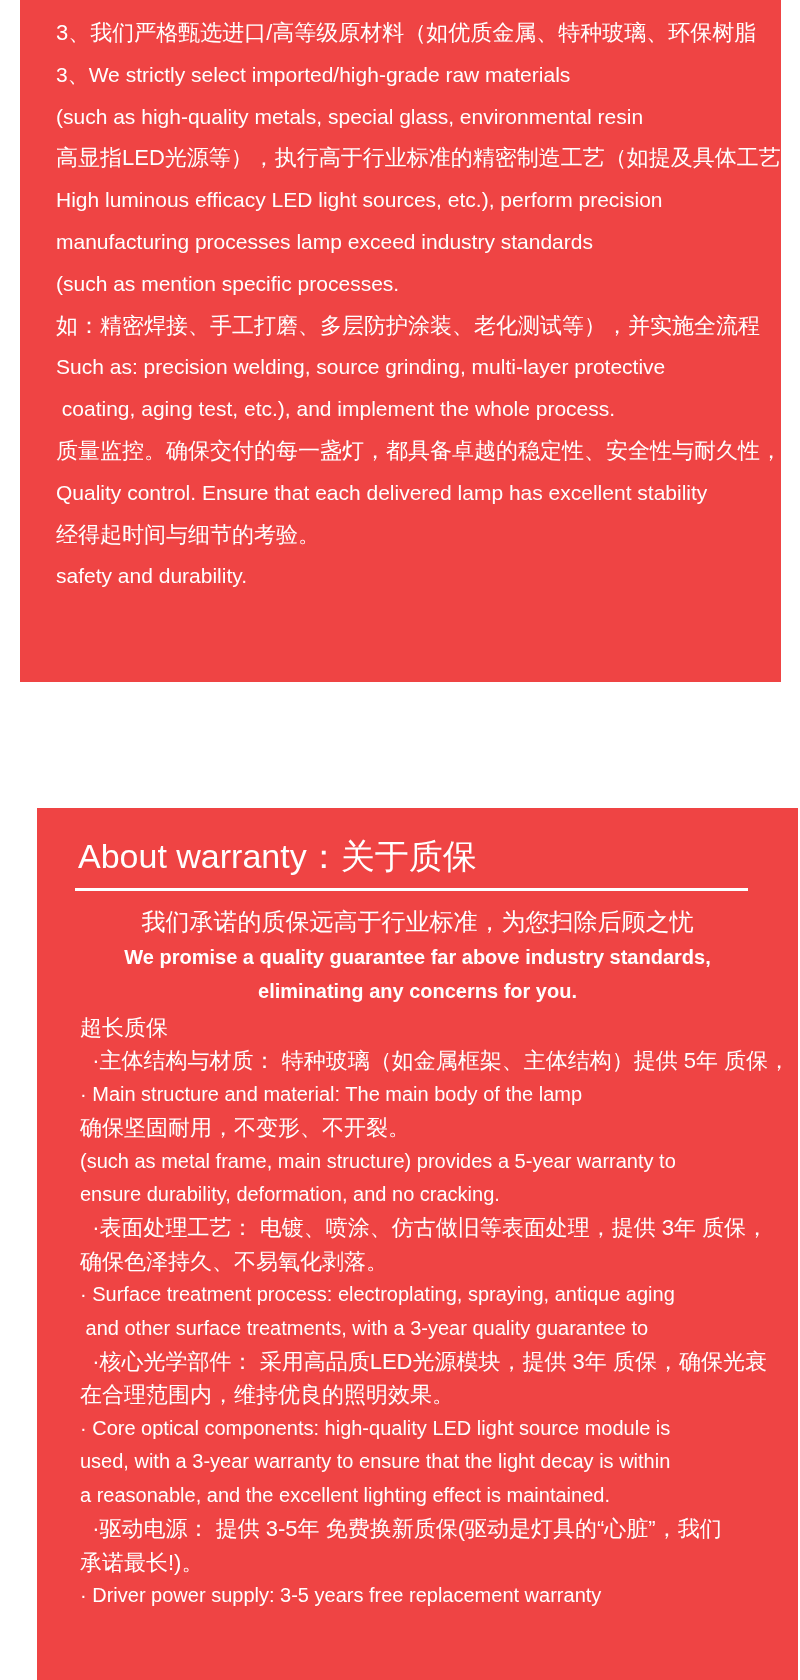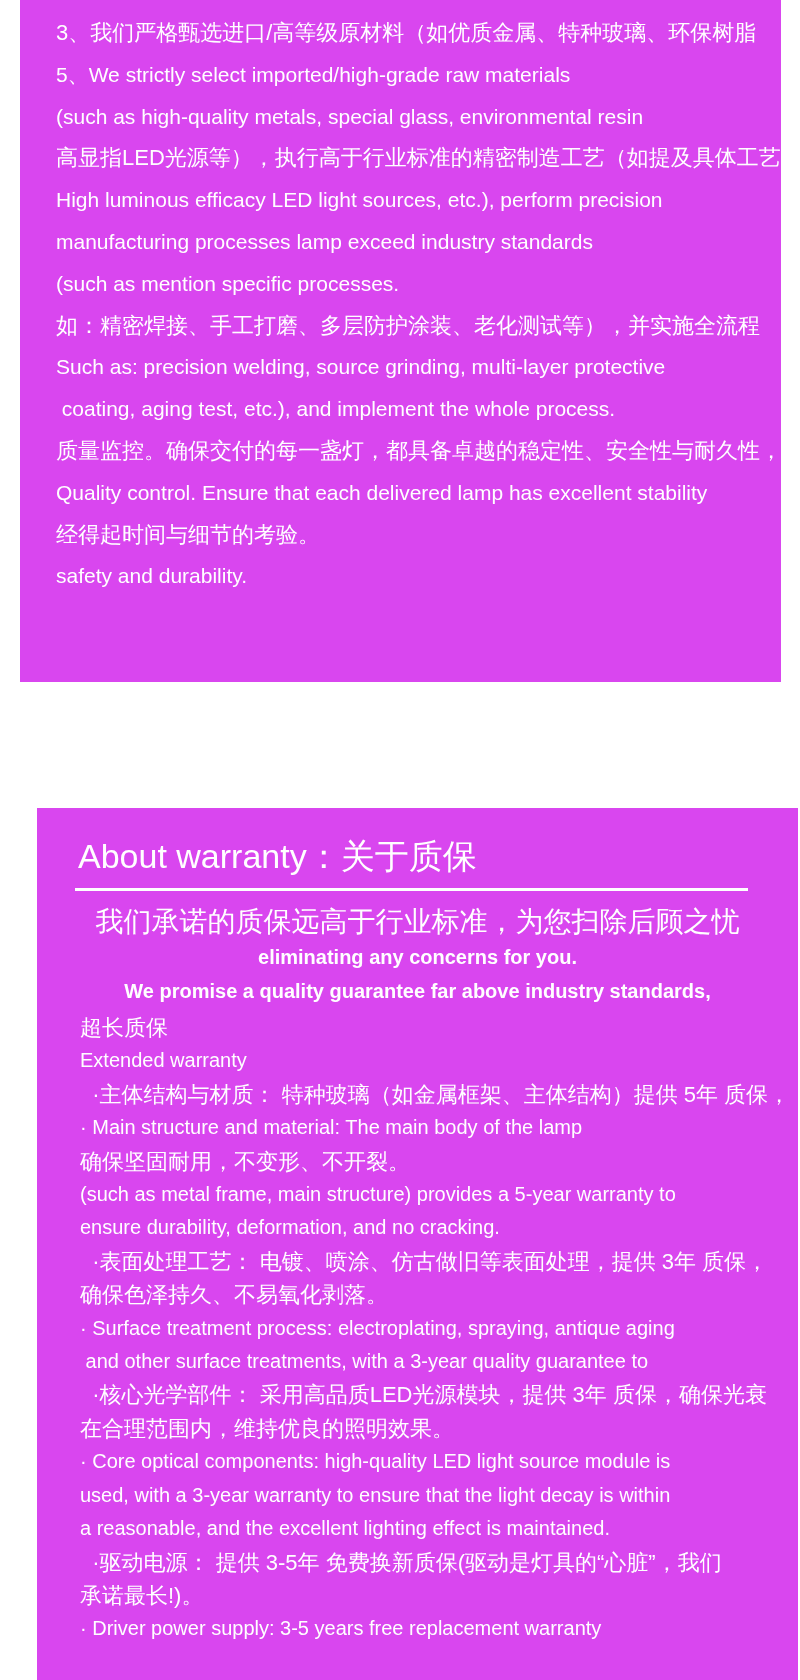--- a/index.html
+++ b/index.html
@@ -7,21 +7,21 @@
     width: 800px; height: 1680px;
     background: #ffffff;
     position: relative;
     overflow: hidden;
     font-family: "Liberation Sans", sans-serif;
   }
   .panel {
     position: absolute;
     left: 20px;
     width: 761px;
-    background: #d946ef;
+    background: #ef4444;
     color: #ffffff;
   }
   #panel1 { top: 0; height: 682px; }
   #panel2 { top: 808px; height: 944px; margin-left: 17px; }
 
   
   #p1-lines {
     position: absolute;
     top: 12px; left: 36px; right: 10px;
   }
@@ -45,67 +45,66 @@
     position: absolute;
     top: 80px; left: 38px;
     width: 673px; height: 3px;
     background: #ffffff;
   }
   #w-subtitle {
     position: absolute;
     top: 96px; left: 0; right: 0;
     text-align: center;
   }
-  .sub-zh { font-size: 28px; line-height: 36px; }
+  .sub-zh { font-size: 24px; line-height: 36px; }
   .sub-en { font-size: 20px; line-height: 34px; font-weight: 600; }
 
   #w-body {
     position: absolute;
     top: 203px; left: 43px; right: 12px;
   }
   #w-body .line {
     line-height: 33.4px;
     white-space: pre;
   }
   .zh2 { font-size: 22px; }
   .en2 { font-size: 20px; }
 </style>
 </head>
 <body>
 
 <div class="panel" id="panel1">
   <div id="p1-lines">
     <div class="line zh1">3、我们严格甄选进口/高等级原材料（如优质金属、特种玻璃、环保树脂</div>
-    <div class="line en1">5、We strictly select imported/high-grade raw materials</div>
+    <div class="line en1">3、We strictly select imported/high-grade raw materials</div>
     <div class="line en1">(such as high-quality metals, special glass, environmental resin</div>
     <div class="line zh1">高显指LED光源等），执行高于行业标准的精密制造工艺（如提及具体工艺</div>
     <div class="line en1">High luminous efficacy LED light sources, etc.), perform precision</div>
     <div class="line en1">manufacturing processes lamp exceed industry standards</div>
     <div class="line en1">(such as mention specific processes.</div>
     <div class="line zh1">如：精密焊接、手工打磨、多层防护涂装、老化测试等），并实施全流程</div>
     <div class="line en1">Such as: precision welding, source grinding, multi-layer protective</div>
     <div class="line en1"> coating, aging test, etc.), and implement the whole process.</div>
     <div class="line zh1">质量监控。确保交付的每一盏灯，都具备卓越的稳定性、安全性与耐久性，</div>
     <div class="line en1">Quality control. Ensure that each delivered lamp has excellent stability</div>
     <div class="line zh1">经得起时间与细节的考验。</div>
     <div class="line en1">safety and durability.</div>
   </div>
 </div>
 
 <div class="panel" id="panel2">
   <div id="w-title">About warranty：关于质保</div>
   <div id="w-underline"></div>
   <div id="w-subtitle">
     <div class="sub-zh">我们承诺的质保远高于行业标准，为您扫除后顾之忧</div>
+    <div class="sub-en">We promise a quality guarantee far above industry standards,</div>
     <div class="sub-en">eliminating any concerns for you.</div>
-    <div class="sub-en">We promise a quality guarantee far above industry standards,</div>
   </div>
   <div id="w-body">
     <div class="line zh2">超长质保</div>
-    <div class="line en2">Extended warranty</div>
     <div class="line zh2">  ·主体结构与材质： 特种玻璃（如金属框架、主体结构）提供 5年 质保，</div>
     <div class="line en2">· Main structure and material: The main body of the lamp</div>
     <div class="line zh2">确保坚固耐用，不变形、不开裂。</div>
     <div class="line en2">(such as metal frame, main structure) provides a 5-year warranty to</div>
     <div class="line en2">ensure durability, deformation, and no cracking.</div>
     <div class="line zh2">  ·表面处理工艺： 电镀、喷涂、仿古做旧等表面处理，提供 3年 质保，</div>
     <div class="line zh2">确保色泽持久、不易氧化剥落。</div>
     <div class="line en2">· Surface treatment process: electroplating, spraying, antique aging</div>
     <div class="line en2"> and other surface treatments, with a 3-year quality guarantee to</div>
     <div class="line zh2">  ·核心光学部件： 采用高品质LED光源模块，提供 3年 质保，确保光衰</div>

